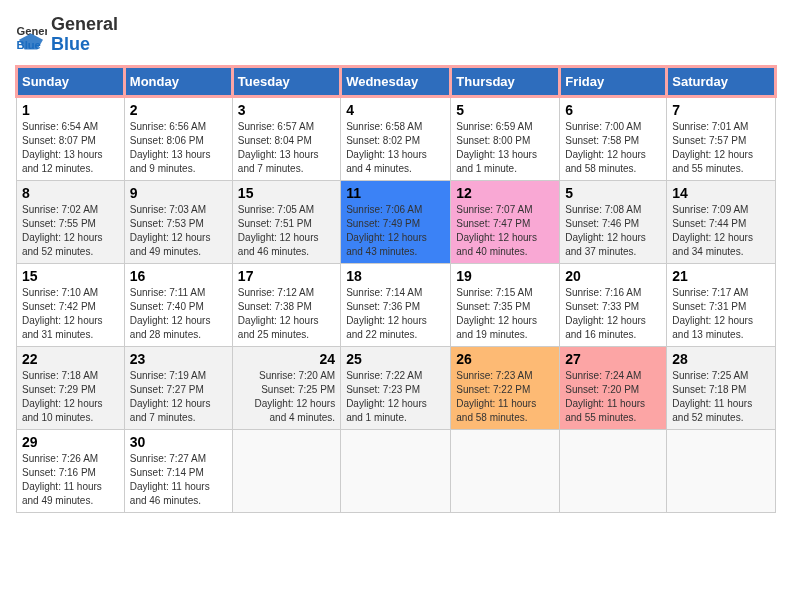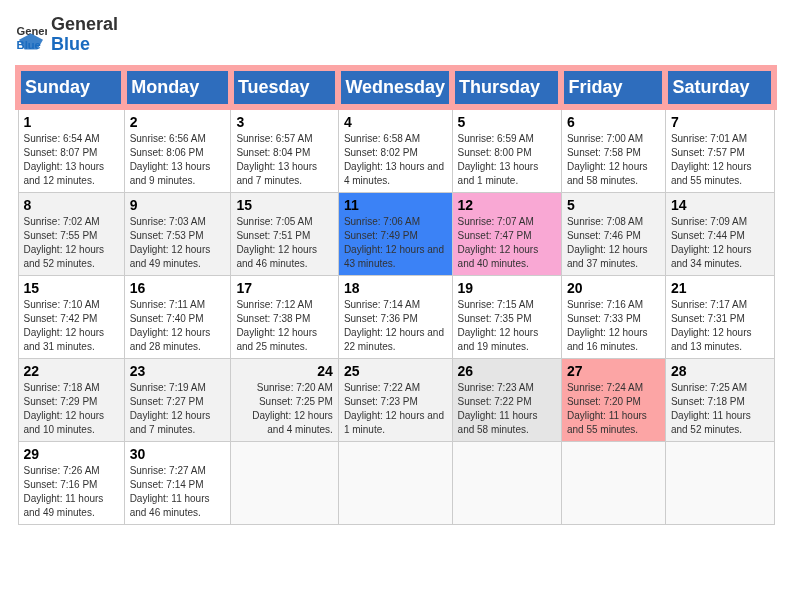--- a/index.html
+++ b/index.html
@@ -40,23 +40,23 @@
     table {
       width: 100%;
       border-collapse: collapse;
       font-size: 11px;
     }
     thead th {
       background: #2e6dbd;
       color: #fff;
       padding: 6px 4px;
       text-align: left;
-      font-size: 18px;
+      font-size: 13px;
       font-weight: bold;
-      border: 6px solid #fca5a5;
+      border: 3px solid #fca5a5;
     }
     td {
       border: 1px solid #ccc;
       vertical-align: top;
       padding: 4px 5px;
       width: 113px;
       min-height: 80px;
       background: #fff;
     }
     tr:nth-child(even) td {
@@ -216,21 +216,21 @@
           <div class="day-info">Sunrise: 7:19 AM<br>Sunset: 7:27 PM<br>Daylight: 12 hours and 7 minutes.</div>
         </td>
         <td style="background: rgb(242, 242, 242); text-align: right;">
           <span class="day-num">24</span>
           <div class="day-info">Sunrise: 7:20 AM<br>Sunset: 7:25 PM<br>Daylight: 12 hours and 4 minutes.</div>
         </td>
         <td style="background: rgb(242, 242, 242);">
           <span class="day-num">25</span>
           <div class="day-info">Sunrise: 7:22 AM<br>Sunset: 7:23 PM<br>Daylight: 12 hours and 1 minute.</div>
         </td>
-        <td style="background: #e5e5e5;">
+        <td style="background: #fdba74;">
           <span class="day-num">26</span>
           <div class="day-info">Sunrise: 7:23 AM<br>Sunset: 7:22 PM<br>Daylight: 11 hours and 58 minutes.</div>
         </td>
         <td style="background: #fca5a5;">
           <span class="day-num">27</span>
           <div class="day-info">Sunrise: 7:24 AM<br>Sunset: 7:20 PM<br>Daylight: 11 hours and 55 minutes.</div>
         </td>
         <td style="background: rgb(242, 242, 242);">
           <span class="day-num">28</span>
           <div class="day-info">Sunrise: 7:25 AM<br>Sunset: 7:18 PM<br>Daylight: 11 hours and 52 minutes.</div>

